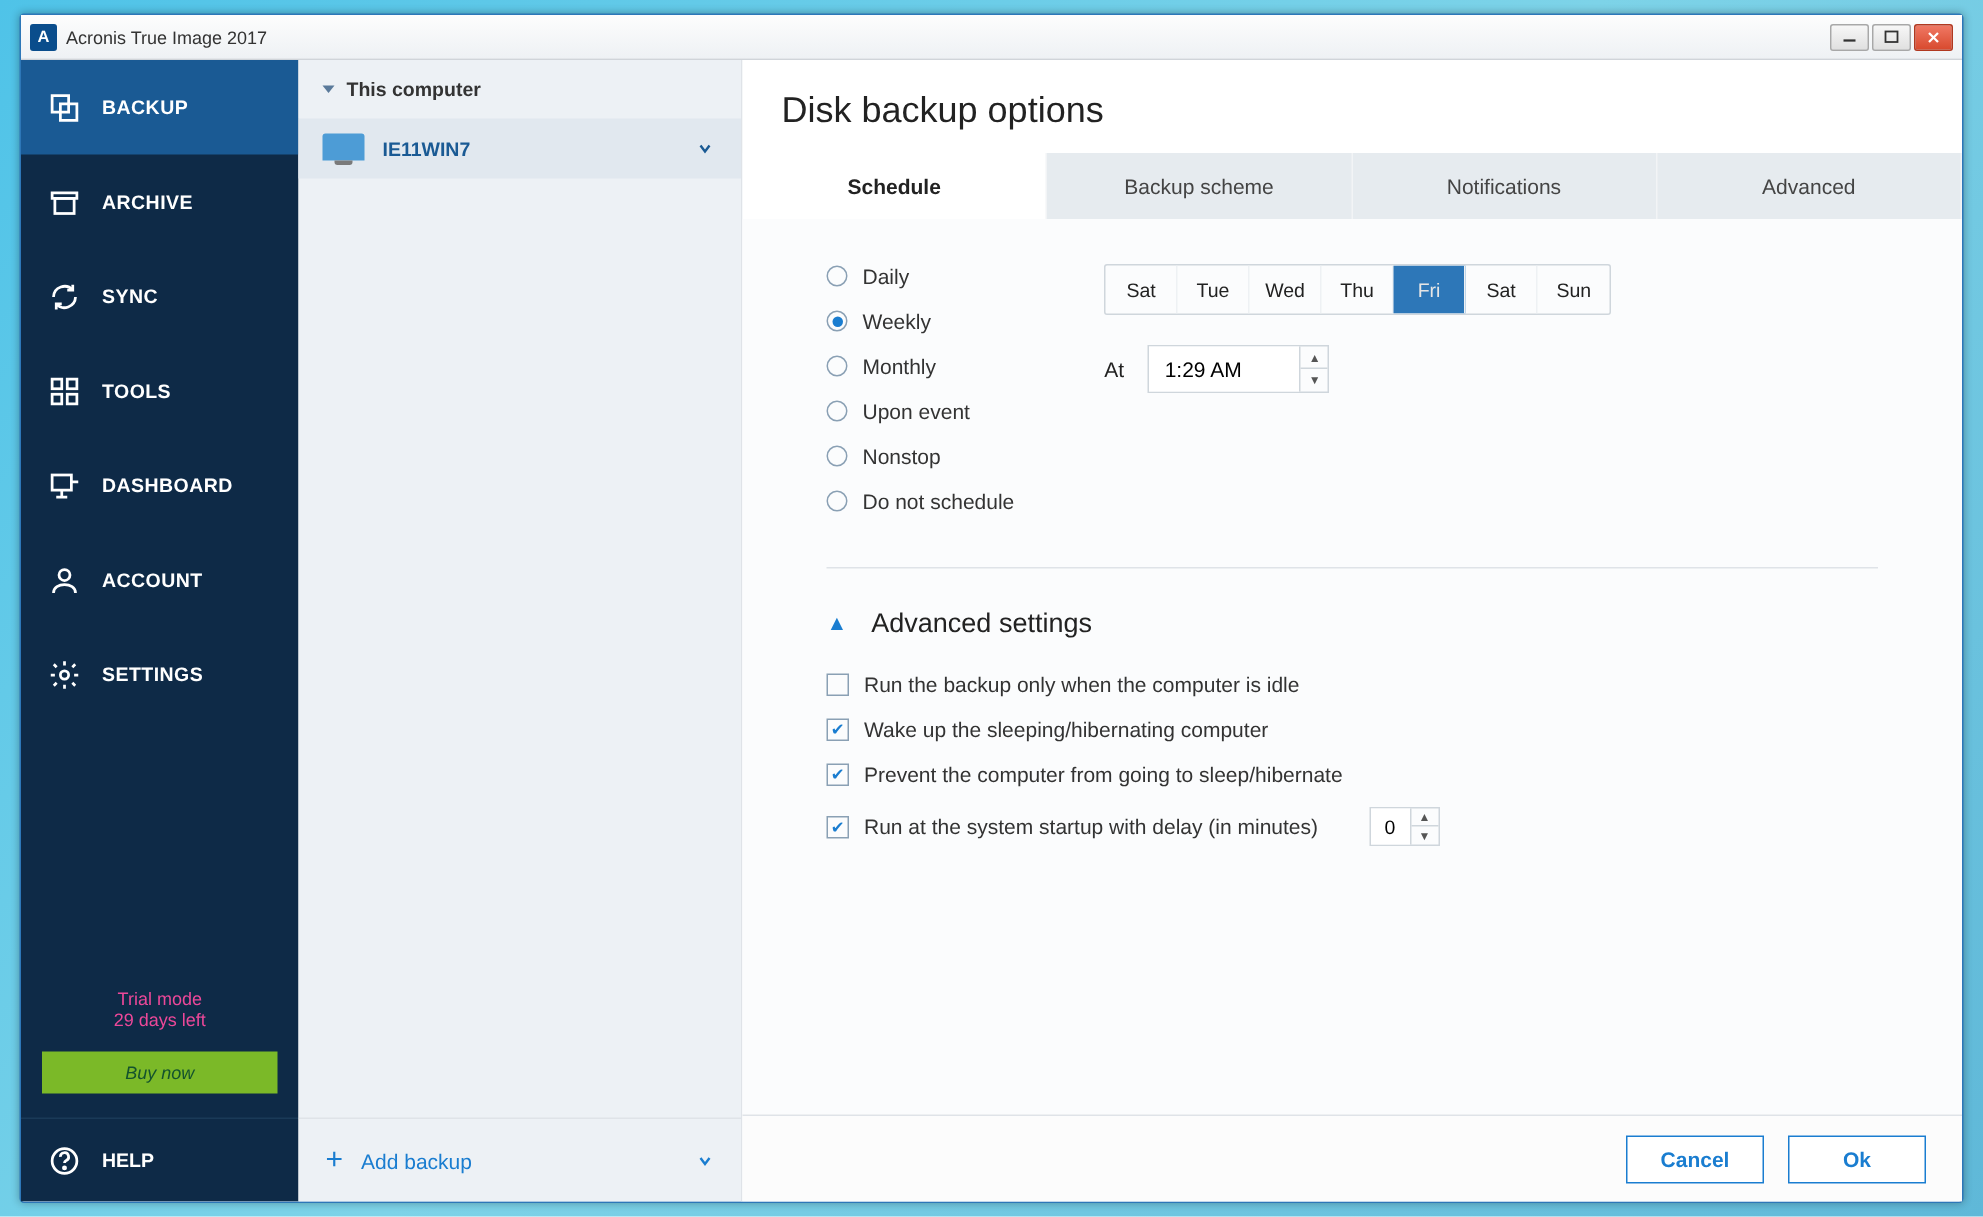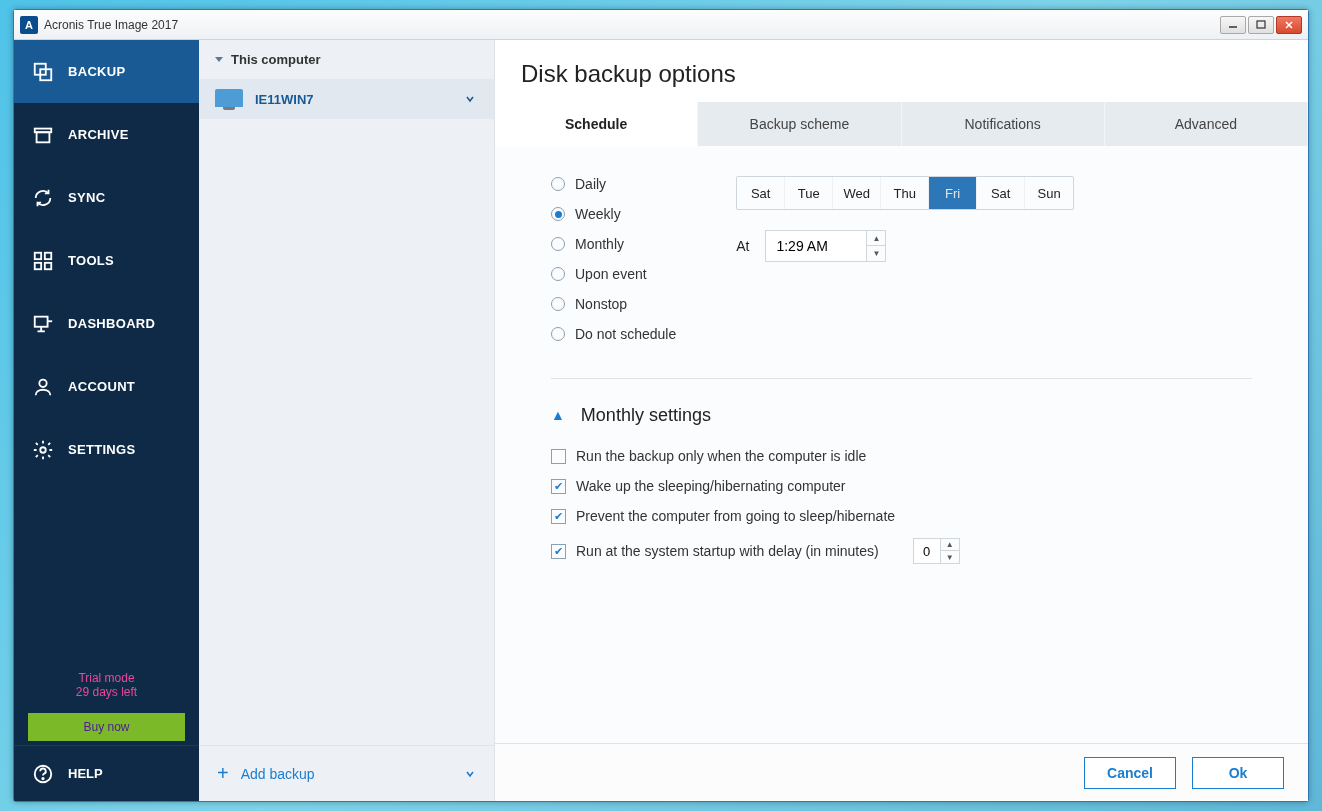--- a/index.html
+++ b/index.html
@@ -11,21 +11,21 @@
 .titlebar .win-controls { margin-left: auto; display: flex; gap: 2px; }
 .titlebar .win-btn { width: 26px; height: 18px; border: 1px solid #a8a8a8; background: linear-gradient(#f7f7f7,#e0e0e0); border-radius: 2px; display: flex; align-items: center; justify-content: center; cursor: pointer; font-size: 10px; }
 .titlebar .win-btn.close { background: linear-gradient(#f07864,#d84a2e); border-color: #b03820; color: #fff; }
 .app-body { flex: 1; display: flex; overflow: hidden; }
 .sidebar { width: 185px; background: #0e2a47; display: flex; flex-direction: column; color: #fff; }
 .sidebar-item { display: flex; align-items: center; gap: 14px; padding: 0 18px; height: 63px; font-size: 13px; font-weight: 600; letter-spacing: 0.3px; cursor: pointer; }
 .sidebar-item.active { background: #1a5a94; }
 .sidebar-item .icon { width: 22px; height: 22px; display: flex; align-items: center; justify-content: center; }
 .sidebar-spacer { flex: 1; }
 .trial-block { text-align: center; font-size: 12px; color: #ec4899; padding: 10px 0 10px; }
-.buy-btn { margin: 4px 14px 4px; height: 28px; background: #7bb928; color: #4c1d95; font-size: 12px; display: flex; align-items: center; justify-content: center; cursor: pointer; }
+.buy-btn { margin: 4px 14px 16px; height: 28px; background: #7bb928; color: #14532d; font-size: 12px; display: flex; align-items: center; justify-content: center; cursor: pointer; font-style: italic; }
 .help-row { display: flex; align-items: center; gap: 14px; padding: 0 18px; height: 56px; font-size: 13px; font-weight: 600; border-top: 1px solid #1a3a58; cursor: pointer; }
 .backup-list { width: 296px; background: #edf1f5; border-right: 1px solid #dfe3e8; display: flex; flex-direction: column; }
 .group-header { display: flex; align-items: center; gap: 8px; padding: 12px 16px; font-size: 13px; color: #333; font-weight: 600; cursor: pointer; background:#edf1f5;}
 .group-chevron { width: 0; height: 0; border-left: 4px solid transparent; border-right: 4px solid transparent; border-top: 5px solid #5a7a9a; }
 .backup-item { display: flex; align-items: center; gap: 12px; padding: 10px 16px; background: #e1e8ef; cursor: pointer; position: relative; }
 .backup-item .monitor { width: 28px; height: 20px; position: relative; }
 .backup-item .monitor .screen { width: 28px; height: 18px; background: #4d9cd6; border-radius: 2px 2px 0 0; }
 .backup-item .monitor .stand { width: 12px; height: 3px; background: #7a7a7a; margin: 0 auto; border-radius: 0 0 2px 2px; }
 .backup-item .name { font-size: 13px; color: #1a5a94; font-weight: 600; }
 .backup-item .expand { position: absolute; right: 18px; color: #1a5a94; }
@@ -276,21 +276,21 @@
                 </div>
               </div>
             </div>
           </div>
         </div>
 
         <div class="divider"></div>
 
         <div class="adv-header">
           <span class="chev">▲</span>
-          <span>Monthly settings</span>
+          <span>Advanced settings</span>
         </div>
 
         <div class="check-opt">
           <span class="cb"></span>
           <span>Run the backup only when the computer is idle</span>
         </div>
         <div class="check-opt checked">
           <span class="cb"></span>
           <span>Wake up the sleeping/hibernating computer</span>
         </div>

